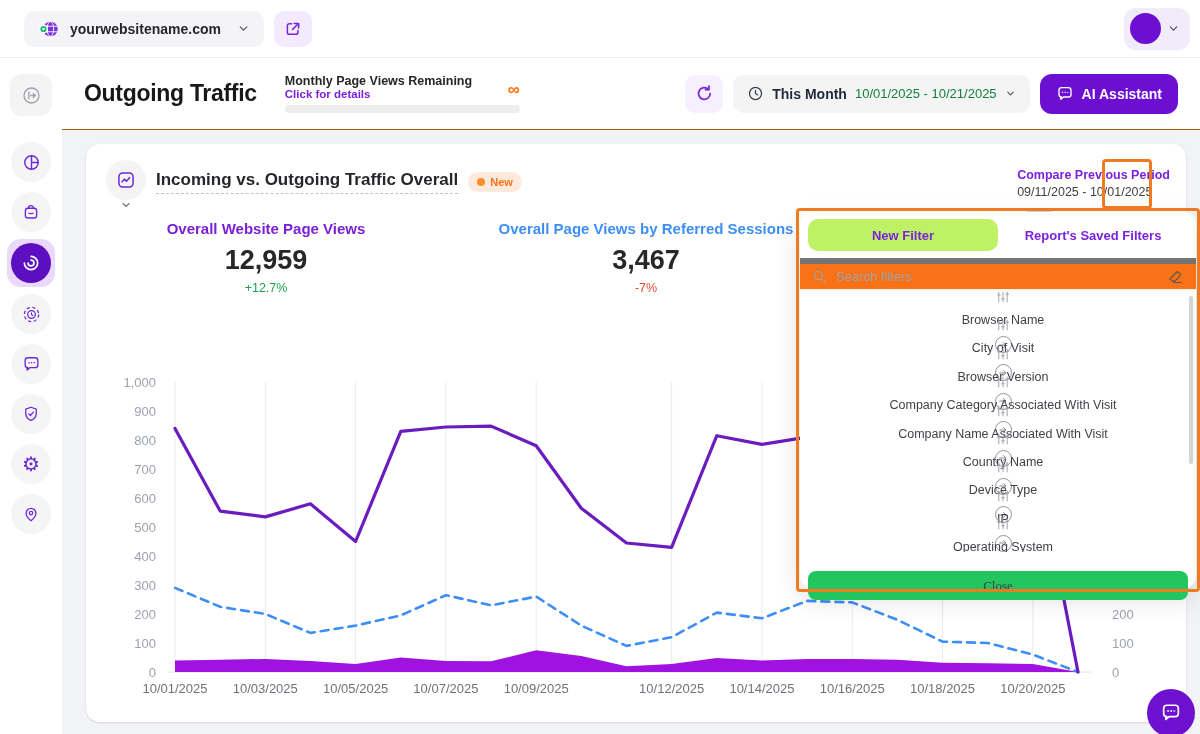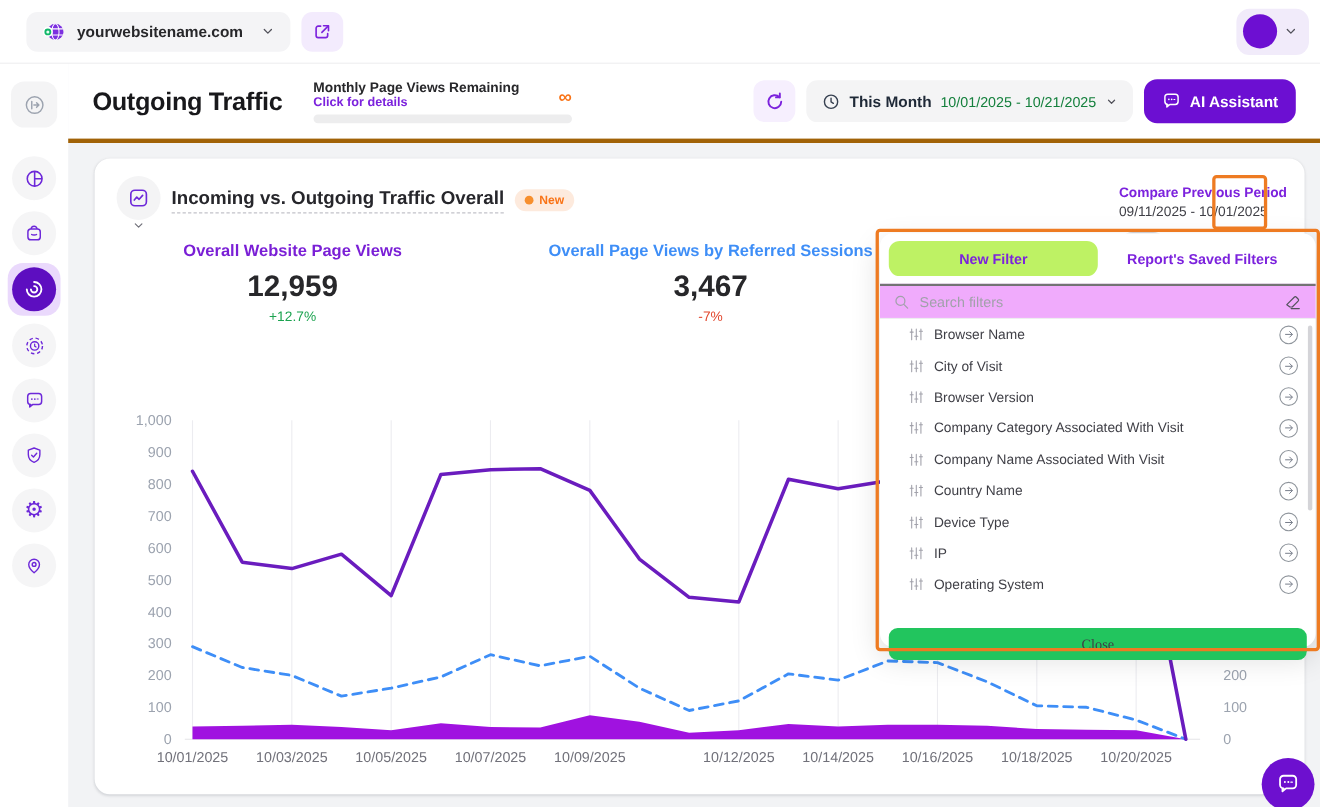--- a/index.html
+++ b/index.html
@@ -19,21 +19,21 @@
   
   .sidebar { position:absolute; left:0; top:58px; width:62px; height:676px; background:#fff; display:flex; flex-direction:column; align-items:center; }
   .side-toggle { margin-top:16px; width:42px; height:42px; border-radius:12px; background:#f4f4f5; color:#9ca3af; display:flex; align-items:center; justify-content:center; cursor:pointer; }
   .nav-list { margin-top:26px; display:flex; flex-direction:column; align-items:center; gap:10px; }
   .nav-item { width:40px; height:40px; border-radius:50%; background:#f5f5f6; color:#6d28d9; display:flex; align-items:center; justify-content:center; cursor:pointer; }
   .nav-active-wrap { width:48px; height:48px; border-radius:14px; background:#ead9fc; display:flex; align-items:center; justify-content:center; margin:-3px 0; cursor:pointer; }
   .nav-active-inner { width:40px; height:40px; border-radius:50%; background:#5d0ec0; display:flex; align-items:center; justify-content:center; }
   .gear-glyph { font-size:20px; line-height:1; color:#6d28d9; }
 
   
-  .page-header { position:absolute; left:62px; top:58px; width:1138px; height:72px; background:#fff; border-bottom:4px solid #a16207; display:flex; align-items:center; padding:0 22px; }
+  .page-header { position:absolute; left:62px; top:58px; width:1138px; height:72px; background:#fff; border-bottom:1px solid #a16207; display:flex; align-items:center; padding:0 22px; }
   .page-title { font-size:23px; font-weight:800; color:#18181b; letter-spacing:-.3px; }
   .quota { position:relative; width:235px; margin-left:28px; }
   .quota-label { font-size:12.5px; font-weight:700; color:#27272a; }
   .quota-link { font-size:11.5px; font-weight:600; color:#7c22dd; cursor:pointer; }
   .quota-inf { position:absolute; right:0; top:6px; color:#f97316; font-size:17px; font-weight:700; }
   .quota-bar { margin-top:5px; width:100%; height:8px; border-radius:4px; background:#ededee; }
   .header-right { margin-left:auto; display:flex; align-items:center; gap:10px; }
   .refresh-btn { width:38px; height:38px; border-radius:10px; background:#f6effe; color:#7c22dd; border:none; display:flex; align-items:center; justify-content:center; cursor:pointer; }
   .period-pill { display:flex; align-items:center; gap:8px; height:38px; border-radius:10px; background:#f4f4f5; padding:0 14px; cursor:pointer; color:#374151; }
   .period-label { font-size:14px; font-weight:700; color:#1f2937; }
@@ -73,25 +73,25 @@
 
   
   .chart-wrap { position:absolute; left:10px; top:225px; width:1090px; height:335px; }
   svg { font-family:inherit; }
 
   
   .filter-panel { position:absolute; left:800px; top:212px; width:396px; height:376px; background:#fff; border-radius:12px; box-shadow:0 10px 28px rgba(0,0,0,.14); z-index:5; }
   .fp-tabs { display:flex; align-items:center; height:46px; padding:7px 8px; }
   .fp-tab { flex:1; height:32px; display:flex; align-items:center; justify-content:center; font-size:13px; font-weight:700; color:#7c22dd; border-radius:10px; cursor:pointer; }
   .fp-tab.active { background:#bef264; }
-  .fp-search { display:flex; align-items:center; height:32px; background:#f0abfc; border-top:2px solid #737373; border-bottom:1px solid #eeeef0; padding:0 12px; gap:9px; color:#a1a1aa; }
+  .fp-search { display:flex; align-items:center; height:32px; background:#f97316; border-top:6px solid #737373; border-bottom:1px solid #eeeef0; padding:0 12px; gap:9px; color:#a1a1aa; }
   .fp-search input { flex:1; border:none; outline:none; background:transparent; font-size:13px; color:#3f3f46; font-family:inherit; }
   .fp-search input::placeholder { color:#a1a1aa; }
   .fp-list { position:relative; height:262px; overflow:hidden; }
-  .fp-row { display:flex; align-items:center; height:28.4px; padding:0 16px 0 26px; gap:9px; cursor:pointer; }
+  .fp-row { display:flex; align-items:center; height:28.4px; padding:0 16px 0 26px; gap:9px; cursor:pointer;flex-direction:column; }
   .fp-row-icon { color:#a1a1aa; }
   .fp-row-label { flex:1; font-size:12.5px; color:#3f3f46; }
   .fp-arrow { width:17px; height:17px; border-radius:50%; border:1px solid #8f959c; color:#6b7280; display:flex; align-items:center; justify-content:center; flex:none; }
   .fp-scrollbar { position:absolute; right:3px; top:6px; width:4px; height:168px; border-radius:2px; background:#d4d4d8; cursor:grab; }
   .fp-close { margin:19px 8px 8px; height:29px; border-radius:8px; background:#22c55e; border:none; font-size:13px; color:#3f3f46; width:380px; cursor:pointer; font-family:Liberation Serif, serif; }
 
   
   .anno { position:absolute; border:3px solid #ee7b22; border-radius:4px; z-index:6; pointer-events:none; }
   .anno-filter-btn { left:1102px; top:159px; width:50px; height:50px; }
   .anno-panel { left:796px; top:208px; width:404px; height:384px; }

